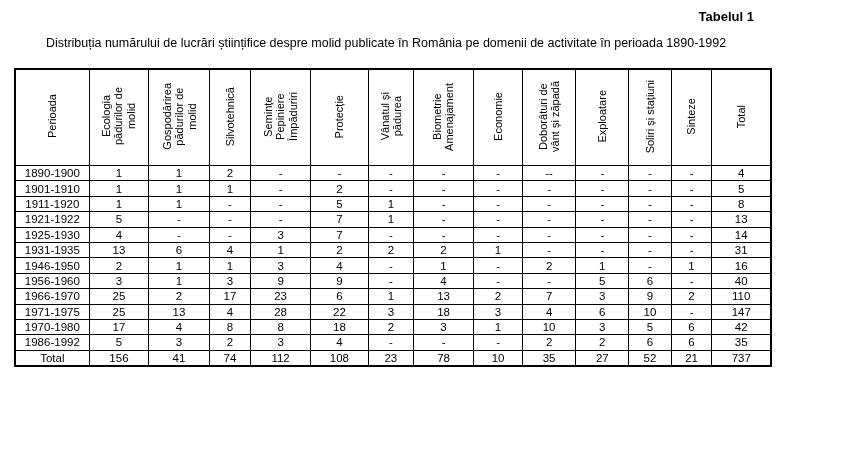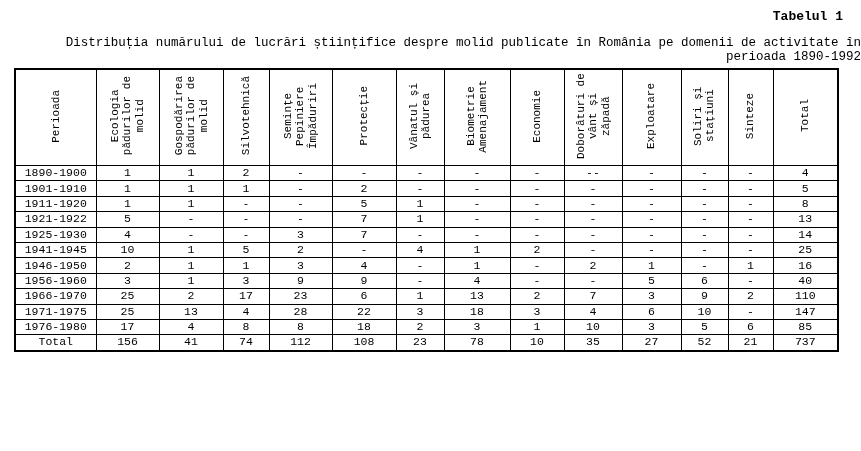--- a/index.html
+++ b/index.html
@@ -1,37 +1,37 @@
 <!DOCTYPE html>
 <html><head>
 <meta charset="utf-8">
 <style>
   html, body { margin: 0; padding: 0; background: #fff; }
   .page {
     position: relative;
-    width: 861px;
+    width: 772px;
     height: 451px;
     background: #ffffff;
-    font-family: Liberation Mono, monospace;
+    font-family: Liberation Sans, sans-serif;
     color: #000;
     overflow: hidden;
   }
   .table-label {
     position: absolute;
     top: 9px;
     right: 18px;
     font-size: 13px;
     font-weight: bold;
   }
   .caption {
     position: absolute;
     top: 36px;
     left: 0;
     width: 100%;
-    text-align: right;
+    text-align: center;
     font-size: 12.5px;
   }
   table.data {
     position: absolute;
     top: 68px;
     left: 14px;
     border-collapse: collapse;
     table-layout: fixed;
     border: 2px solid #000;
   }
@@ -182,34 +182,34 @@
           <td>-</td>
           <td>-</td>
           <td>-</td>
           <td>-</td>
           <td>-</td>
           <td>-</td>
           <td>-</td>
           <td>14</td>
         </tr>
         <tr>
-          <td>1941-1945</td>
-          <td>10</td>
-          <td>1</td>
-          <td>5</td>
-          <td>2</td>
-          <td>-</td>
-          <td>4</td>
-          <td>1</td>
-          <td>2</td>
-          <td>-</td>
-          <td>-</td>
-          <td>-</td>
-          <td>-</td>
-          <td>25</td>
+          <td>1931-1935</td>
+          <td>13</td>
+          <td>6</td>
+          <td>4</td>
+          <td>1</td>
+          <td>2</td>
+          <td>2</td>
+          <td>2</td>
+          <td>1</td>
+          <td>-</td>
+          <td>-</td>
+          <td>-</td>
+          <td>-</td>
+          <td>31</td>
         </tr>
         <tr>
           <td>1946-1950</td>
           <td>2</td>
           <td>1</td>
           <td>1</td>
           <td>3</td>
           <td>4</td>
           <td>-</td>
           <td>1</td>
@@ -262,34 +262,50 @@
           <td>3</td>
           <td>18</td>
           <td>3</td>
           <td>4</td>
           <td>6</td>
           <td>10</td>
           <td>-</td>
           <td>147</td>
         </tr>
         <tr>
-          <td>1976-1980</td>
+          <td>1970-1980</td>
           <td>17</td>
           <td>4</td>
           <td>8</td>
           <td>8</td>
           <td>18</td>
           <td>2</td>
           <td>3</td>
           <td>1</td>
           <td>10</td>
           <td>3</td>
           <td>5</td>
           <td>6</td>
-          <td>85</td>
+          <td>42</td>
+        </tr>
+        <tr>
+          <td>1986-1992</td>
+          <td>5</td>
+          <td>3</td>
+          <td>2</td>
+          <td>3</td>
+          <td>4</td>
+          <td>-</td>
+          <td>-</td>
+          <td>-</td>
+          <td>2</td>
+          <td>2</td>
+          <td>6</td>
+          <td>6</td>
+          <td>35</td>
         </tr>
         <tr>
           <td>Total</td>
           <td>156</td>
           <td>41</td>
           <td>74</td>
           <td>112</td>
           <td>108</td>
           <td>23</td>
           <td>78</td>

